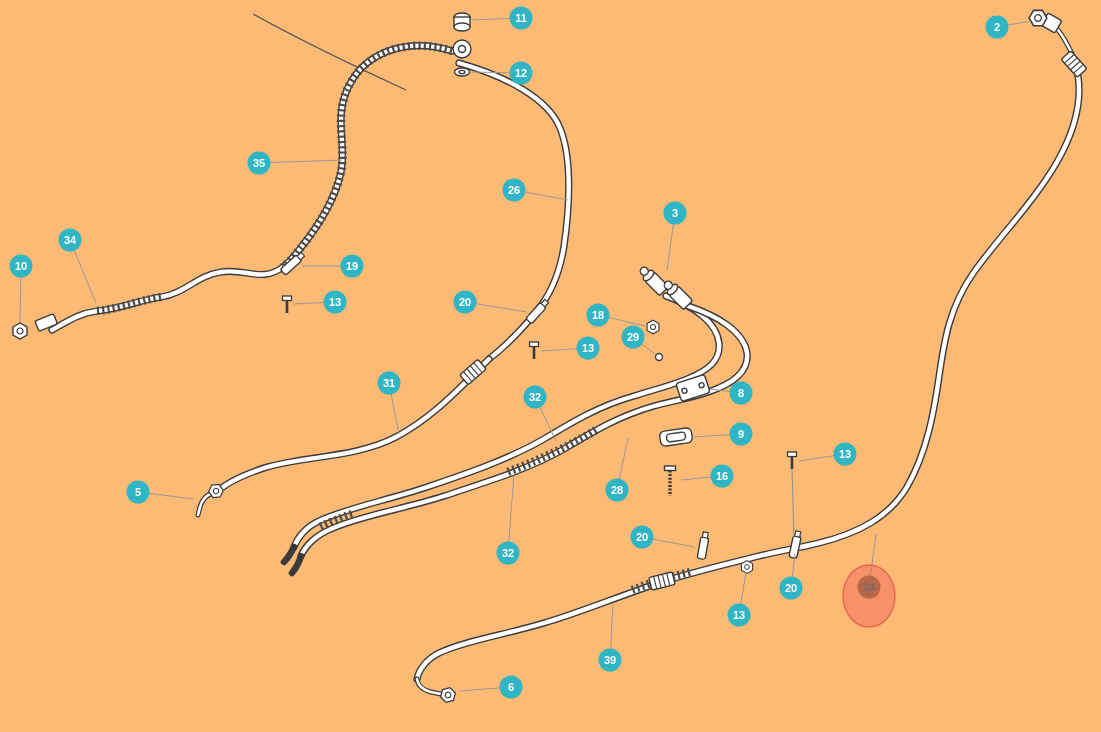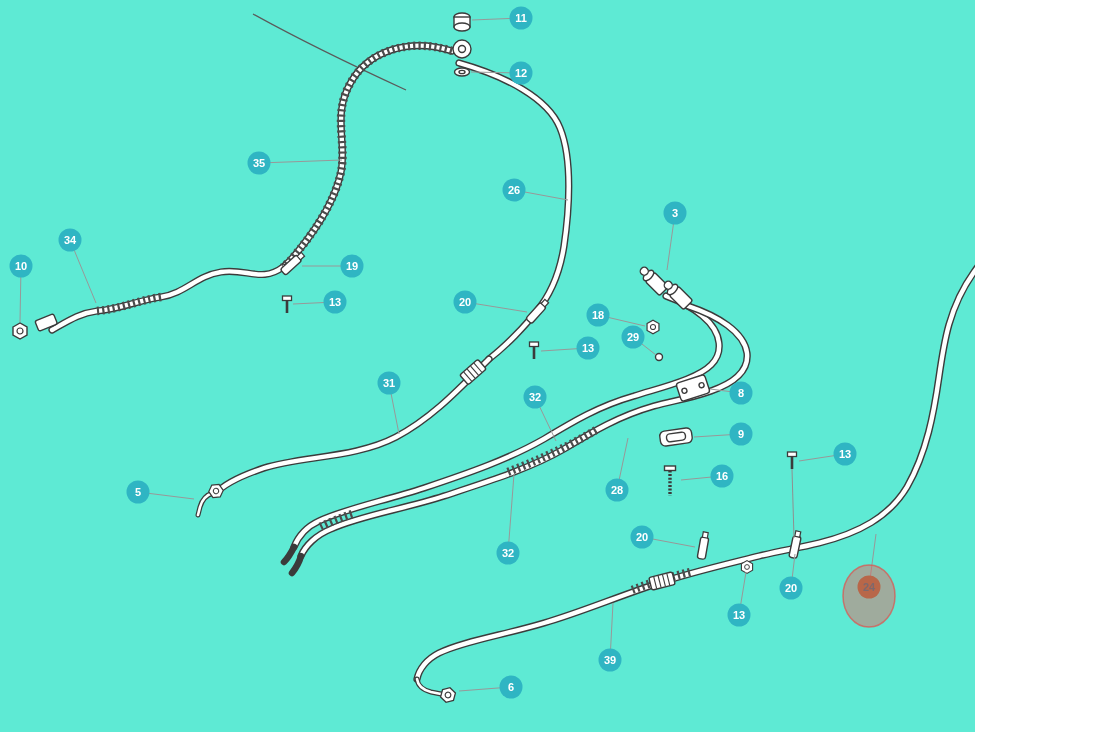--- a/index.html
+++ b/index.html
@@ -1,17 +1,17 @@
 <!DOCTYPE html>
 <html><head>
 <meta charset="utf-8">
 <title>Parts Diagram</title>
 <style>
   html,body{margin:0;padding:0;background:#fff;}
-  .stage{position:relative;width:975px;height:732px;background:#5eead4;overflow:hidden;}
+  .stage{position:relative;width:1101px;height:732px;background:#fdba74;overflow:hidden;}
   .stage svg{position:absolute;left:0;top:0;}
   .tube-outer{fill:none;stroke:#3b3b3b;stroke-width:7.2;stroke-linecap:round;stroke-linejoin:round;}
   .tube-inner{fill:none;stroke:#ffffff;stroke-width:4.4;stroke-linecap:round;stroke-linejoin:round;}
   .tube-outer-sm{fill:none;stroke:#3b3b3b;stroke-width:5;stroke-linecap:round;}
   .tube-inner-sm{fill:none;stroke:#ffffff;stroke-width:2.6;stroke-linecap:round;}
   .rib{fill:none;stroke:#4c4c4c;stroke-width:8.4;stroke-dasharray:2.2 3.1;stroke-linecap:butt;}
   .hw rect,.hw polygon,.hw ellipse,.hw circle{fill:#fff;stroke:#3b3b3b;stroke-width:1.4;}
   .hw .darkline{stroke:#3b3b3b;stroke-width:6.5;fill:none;stroke-linecap:round;}
   .boltshaft{stroke:#3b3b3b;stroke-width:3.4;stroke-dasharray:2 1.6;}
   .thinline{stroke:#8f8f8f;stroke-width:1;}

